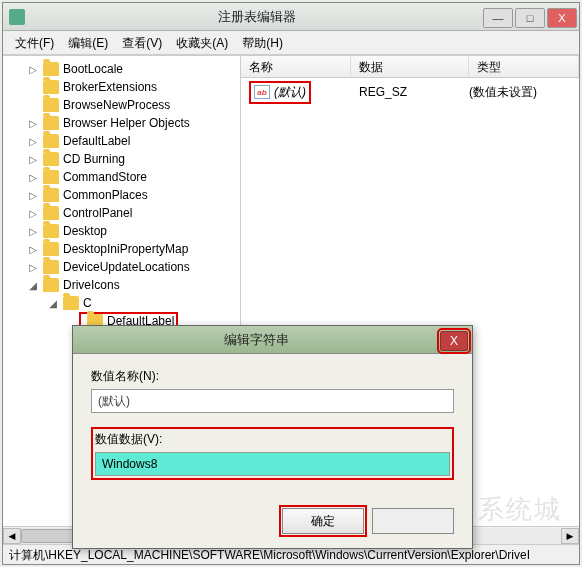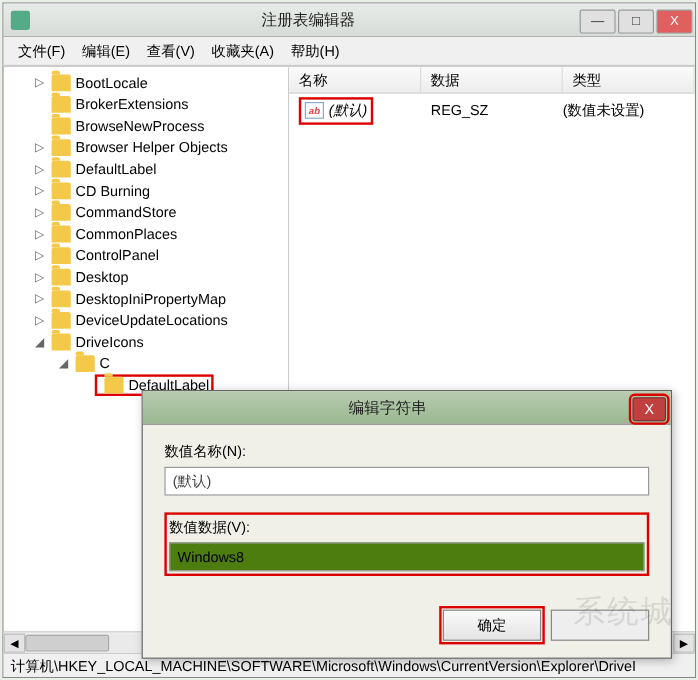--- a/index.html
+++ b/index.html
@@ -41,28 +41,28 @@
 .highlight-cell { border: 2px solid #d00; display: inline-flex; align-items: center; padding: 1px 3px; }
 
 .hscroll { height: 18px; background: #f0f0f0; border-top: 1px solid #ccc; display: flex; align-items: center; }
 .hscroll-track { flex: 1; height: 16px; background: #eaeaea; position: relative; }
 .hscroll-thumb { position: absolute; left: 0; width: 70px; height: 14px; top: 1px; background: #cfcfcf; border: 1px solid #aaa; border-radius: 2px; }
 .hscroll-btn { width: 18px; height: 16px; background: #e4e4e4; border: 1px solid #bbb; text-align: center; font-size: 9px; line-height: 14px; cursor: pointer; }
 
 .statusbar { height: 20px; background: #f0f0f0; border-top: 1px solid #ccc; padding: 2px 6px; font-size: 12px; white-space: nowrap; overflow: hidden; }
 
 
-.dialog { position: absolute; left: 72px; top: 325px; width: 442px; background: #f0f0e8; border: 1px solid #666; box-shadow: 2px 2px 8px rgba(0,0,0,0.3); margin-left: 46px; }
+.dialog { position: absolute; left: 72px; top: 325px; width: 401px; background: #f0f0e8; border: 1px solid #666; box-shadow: 2px 2px 8px rgba(0,0,0,0.3); }
 .dialog-titlebar { height: 28px; background: linear-gradient(#b8ccb0, #9ab890); display: flex; align-items: center; border-bottom: 1px solid #888; }
 .dialog-title { flex: 1; text-align: center; font-size: 13px; color: #222; }
 .dialog-close { width: 28px; height: 20px; margin: 2px 4px 0 0; background: #c04040; color: #fff; border: 1px solid #803030; display: flex; align-items: center; justify-content: center; font-size: 12px; cursor: pointer; border-radius: 2px; }
 .dialog-close.boxed { outline: 2px solid #d00; outline-offset: 1px; }
 .dialog-body { padding: 14px 18px; }
 .field-label { margin-bottom: 4px; }
-.text-input { width: 100%; height: 24px; border: 1px solid #999; background: #4d7c0f; padding: 0 6px; font-size: 12px; }
+.text-input { width: 100%; height: 24px; border: 1px solid #999; background: #5eead4; padding: 0 6px; font-size: 12px; }
 .text-input.readonly { background: #fff; color: #444; }
 .field-group { margin-bottom: 14px; }
 .field-group.boxed { border: 2px solid #d00; padding: 2px; }
 .dialog-buttons { display: flex; justify-content: flex-end; gap: 8px; padding: 0 18px 14px; }
 .dlg-btn { width: 82px; height: 26px; background: linear-gradient(#fafafa,#e4e4e4); border: 1px solid #888; cursor: pointer; }
 .dlg-btn.boxed { outline: 2px solid #d00; outline-offset: 1px; }
 .dlg-btn.faded { color: transparent; background: #eee; }
 
 .watermark { position: absolute; right: 20px; bottom: 40px; font-size: 26px; color: rgba(100,100,100,0.18); font-weight: normal; pointer-events: none; letter-spacing: 2px; }
 </style>

